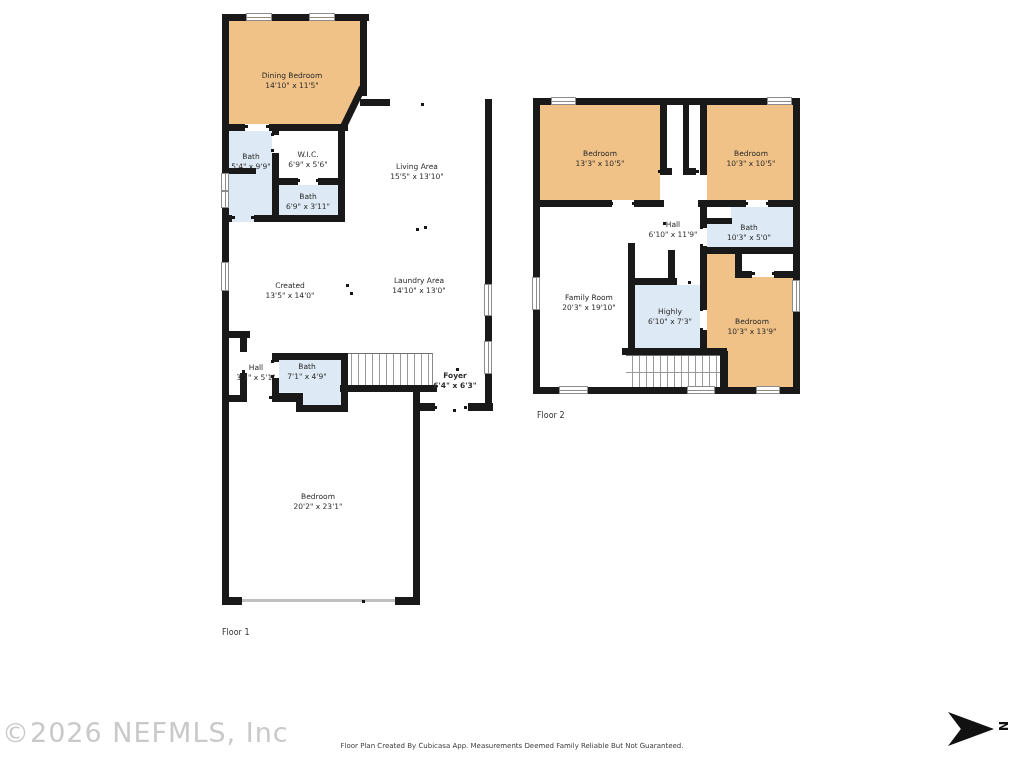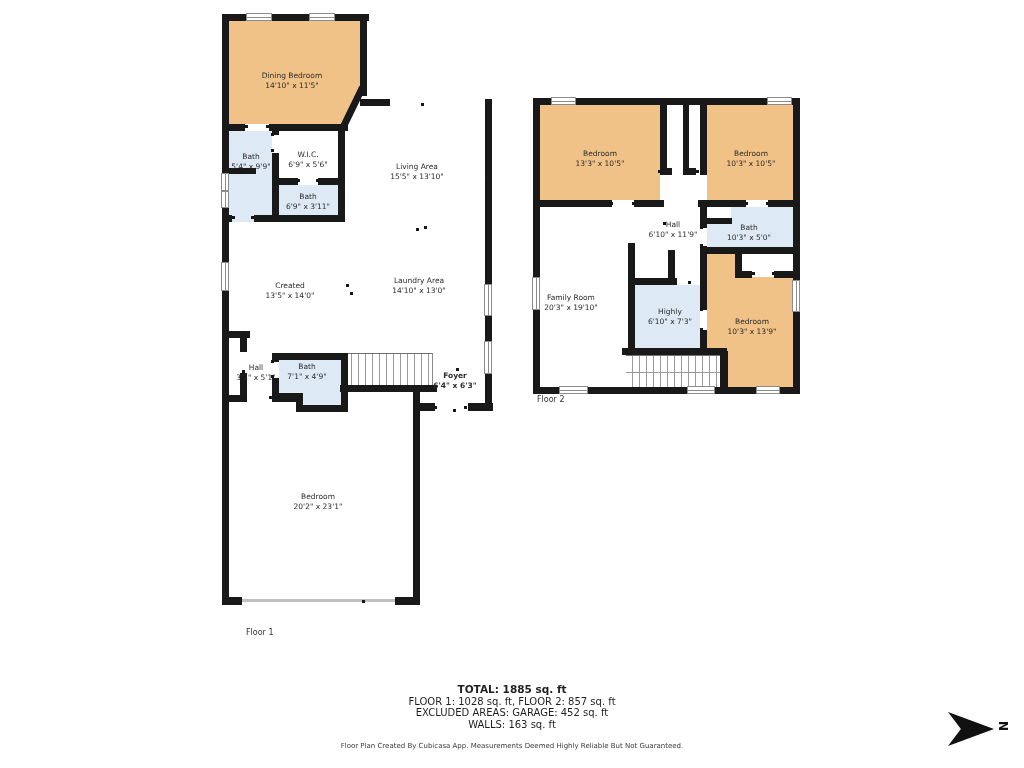--- a/index.html
+++ b/index.html
@@ -251,44 +251,39 @@
         <span>10'3" x 10'5"</span>
       </div>
       <div class="room-label" style="left: 673px; top: 230px;">
         <span>Hall</span>
         <span>6'10" x 11'9"</span>
       </div>
       <div class="room-label" style="left: 749px; top: 233px;">
         <span>Bath</span>
         <span>10'3" x 5'0"</span>
       </div>
-      <div class="room-label" style="left: 571px; top: 303px;">
+      <div class="room-label" style="left: 589px; top: 303px;">
         <span>Family Room</span>
         <span>20'3" x 19'10"</span>
       </div>
       <div class="room-label" style="left: 670px; top: 317px;">
         <span>Highly</span>
         <span>6'10" x 7'3"</span>
       </div>
       <div class="room-label" style="left: 752px; top: 327px;">
         <span>Bedroom</span>
         <span>10'3" x 13'9"</span>
       </div>
     </div>
 
-  <div class="floor-tag" style="left:222px;top:628px;margin-left:24px;">Floor 1</div>
-  <div class="floor-tag" style="left:537px;top:395px;">Floor 2</div>
-
-  <div class="summary">
-    <div class="s-total">TOTAL: 1885 sq. ft</div>
-    <div class="s-line">FLOOR 1: 1028 sq. ft, FLOOR 2: 857 sq. ft</div>
-    <div class="s-line">EXCLUDED AREAS: GARAGE: 452 sq. ft</div>
-    <div class="s-line">WALLS: 163 sq. ft</div>
-  </div>
-
-  <div class="disclaimer">Floor Plan Created By Cubicasa App. Measurements Deemed Highly Reliable But Not Guaranteed.</div>
-
+  <div class="floor-tag" style="left:222px;top:628px;">Floor 1</div>
+  <div class="floor-tag" style="left:537px;top:411px;">Floor 2</div>
+
+
+  <div class="disclaimer">Floor Plan Created By Cubicasa App. Measurements Deemed Family Reliable But Not Guaranteed.</div>
+
+  <div class="watermark">©2026 NEFMLS, Inc</div>
 
   <div class="compass">
     <div class="compass-arrow"></div>
     <span class="compass-n">N</span>
   </div>
 </div>
 
 </body></html>

